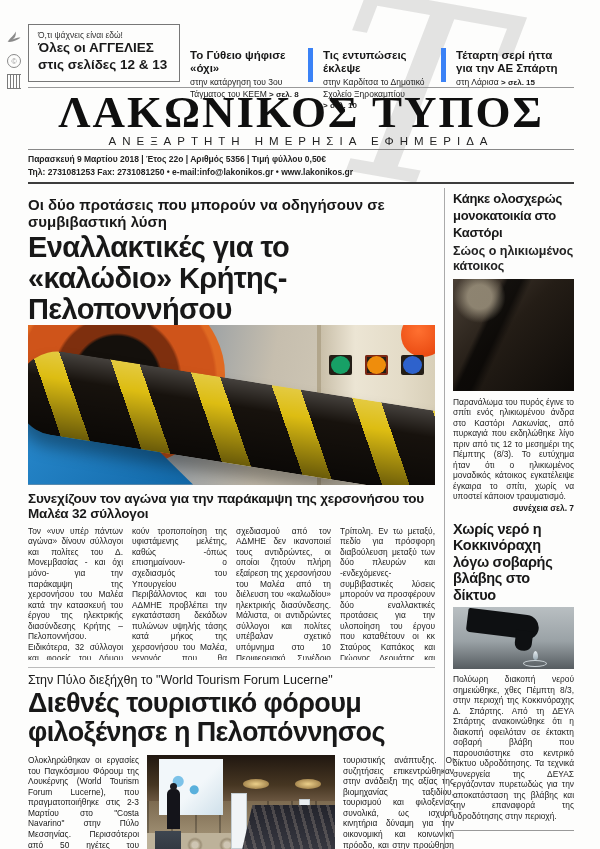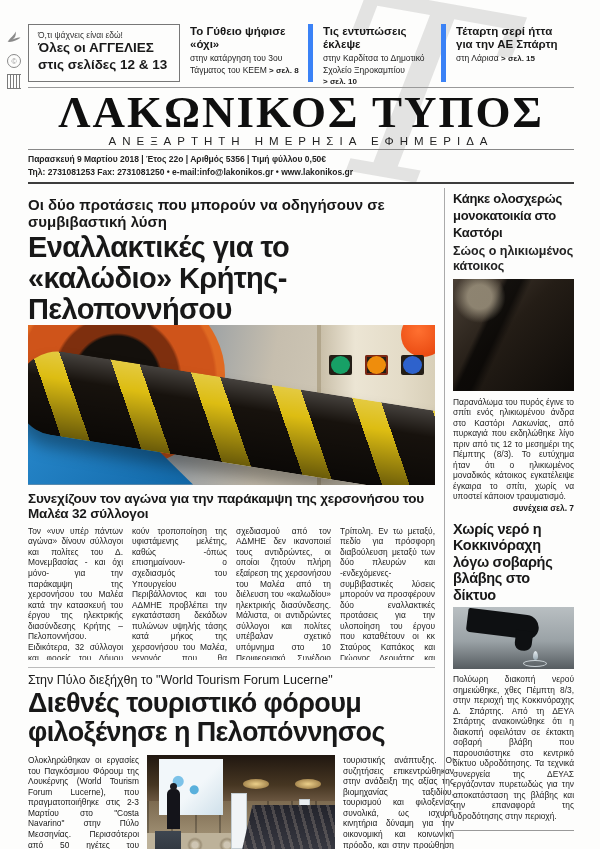--- a/index.html
+++ b/index.html
@@ -27,21 +27,21 @@
     color:#8a8a8a; font-size:7px; display:flex; align-items:center; justify-content:center; }
   .ei-barcode { width: 14px; height: 15px;
     background: repeating-linear-gradient(90deg,#7a7a7a 0 1px, transparent 1px 3px);
     border-top: 1px solid #7a7a7a; border-bottom: 1px solid #7a7a7a; }
 
   
   .topbar { display: flex; height: 58px; }
   .promo-box { border: 1px solid #777; width: 152px; padding: 5px 9px; flex: none; }
   .promo-l1 { font-size: 8.5px; color: #333; }
   .promo-l2, .promo-l3 { font-weight: bold; font-size: 13.5px; line-height: 1.25; }
-  .teaser { flex: 1; padding: 1px 8px 0 10px; }
+  .teaser { flex: 1; padding: 1px 8px 0 10px; margin-top: 24px; }
   .teaser + .teaser { border-left: 5px solid #3b82f6; }
   .teaser-title { font-weight: bold; font-size: 11.5px; line-height: 1.15; margin-bottom: 2px; }
   .teaser-sub { font-size: 8.5px; line-height: 1.35; color: #222; }
   .teaser-ref { font-weight: bold; font-size: 8px; white-space: nowrap; }
 
   .rule-thin  { border: none; border-top: 1px solid #999; margin-top: 5px; }
   .rule-mid   { border: none; border-top: 1px solid #888; }
   .rule-thick { border: none; border-top: 2.5px solid #3d3d3d; }
 
   

